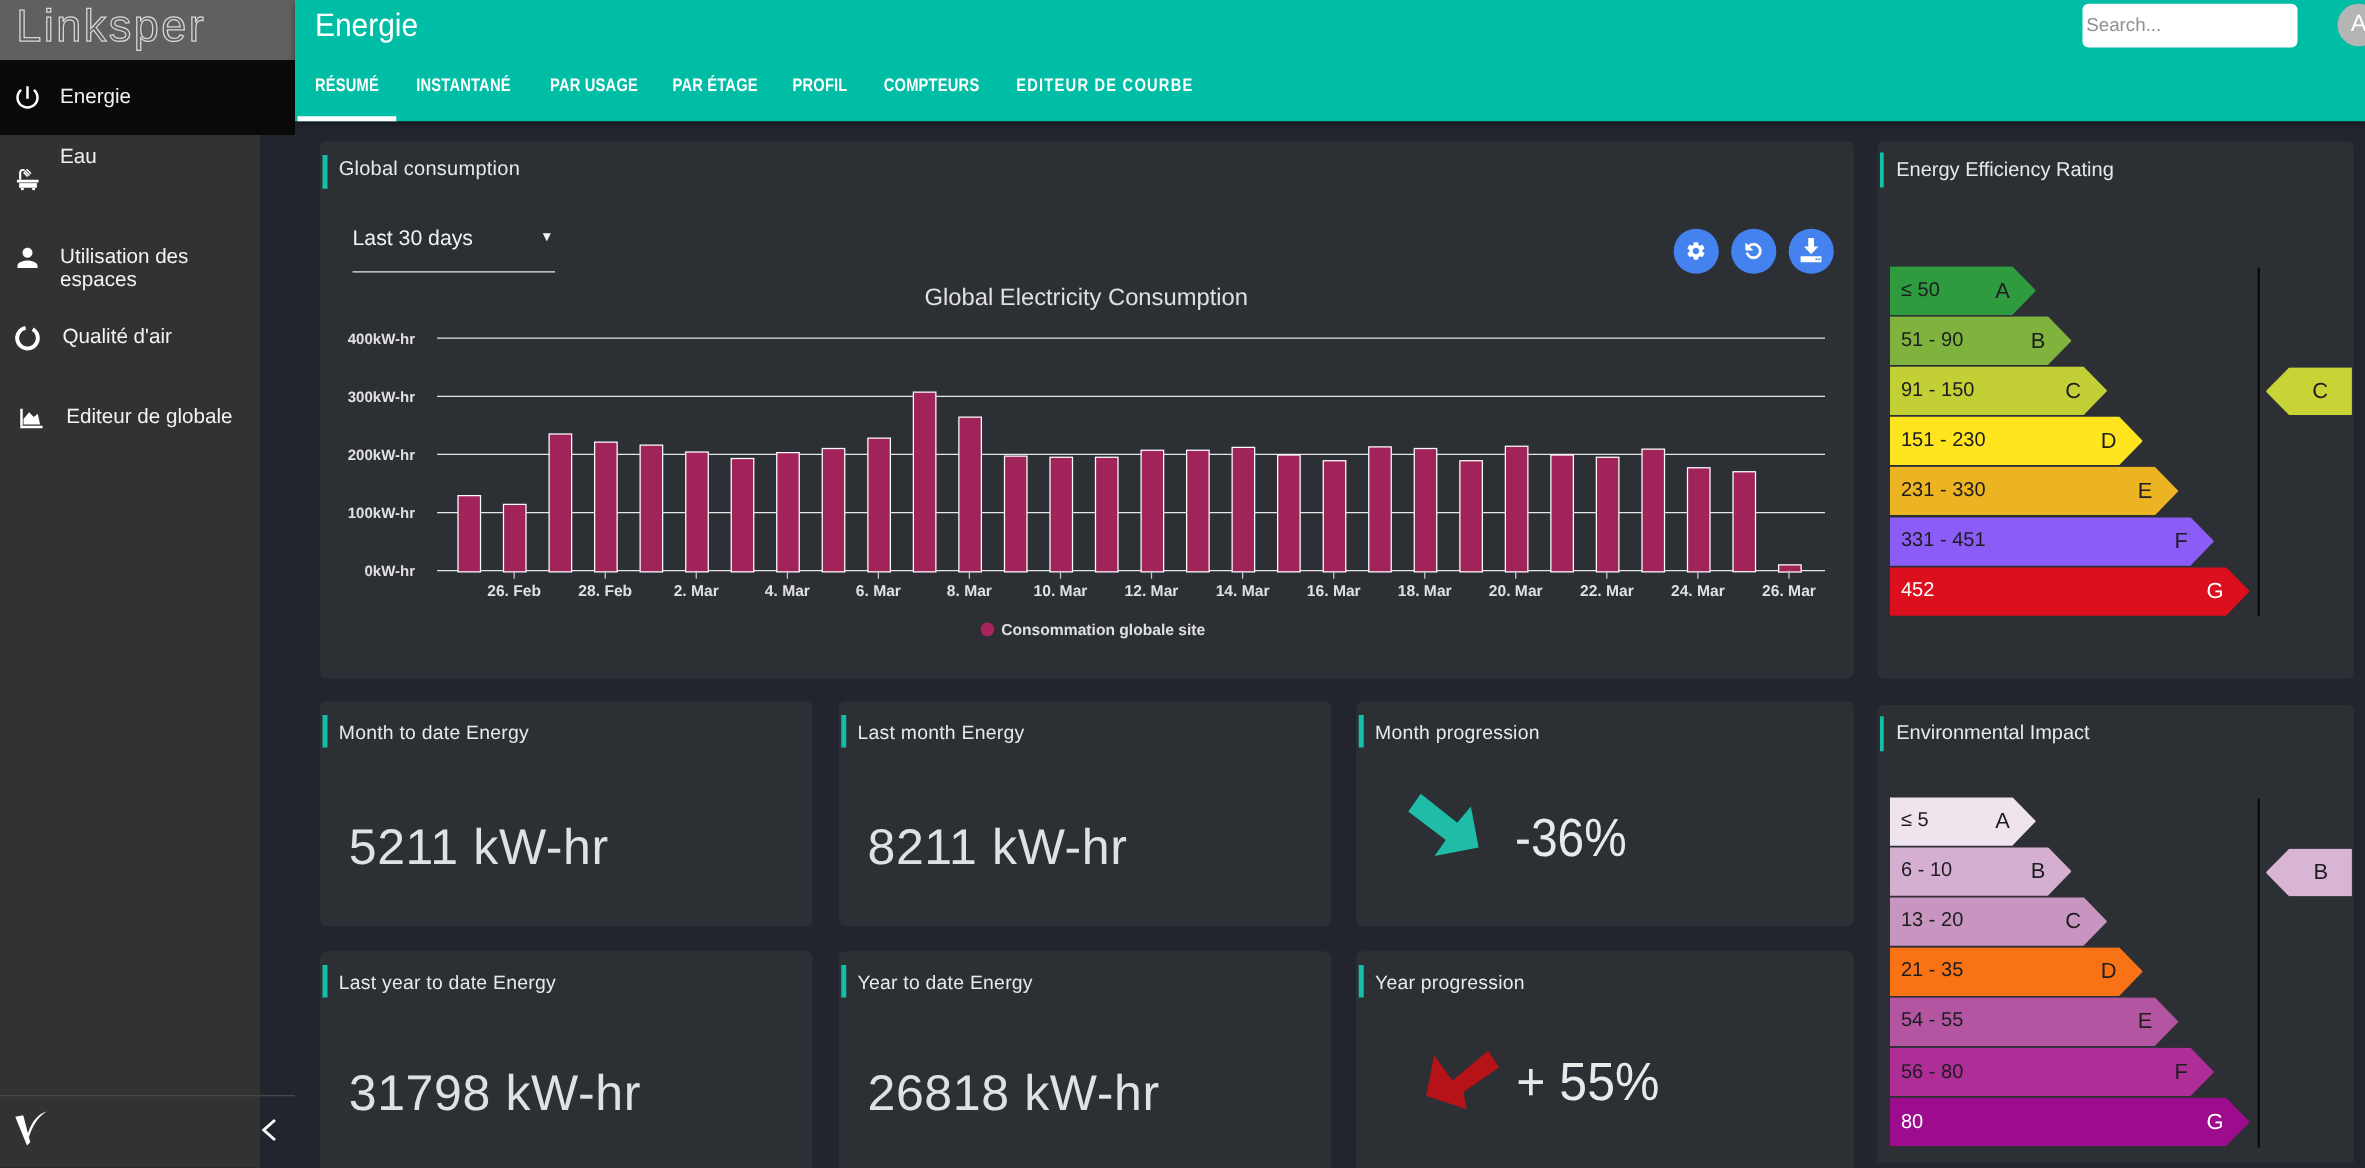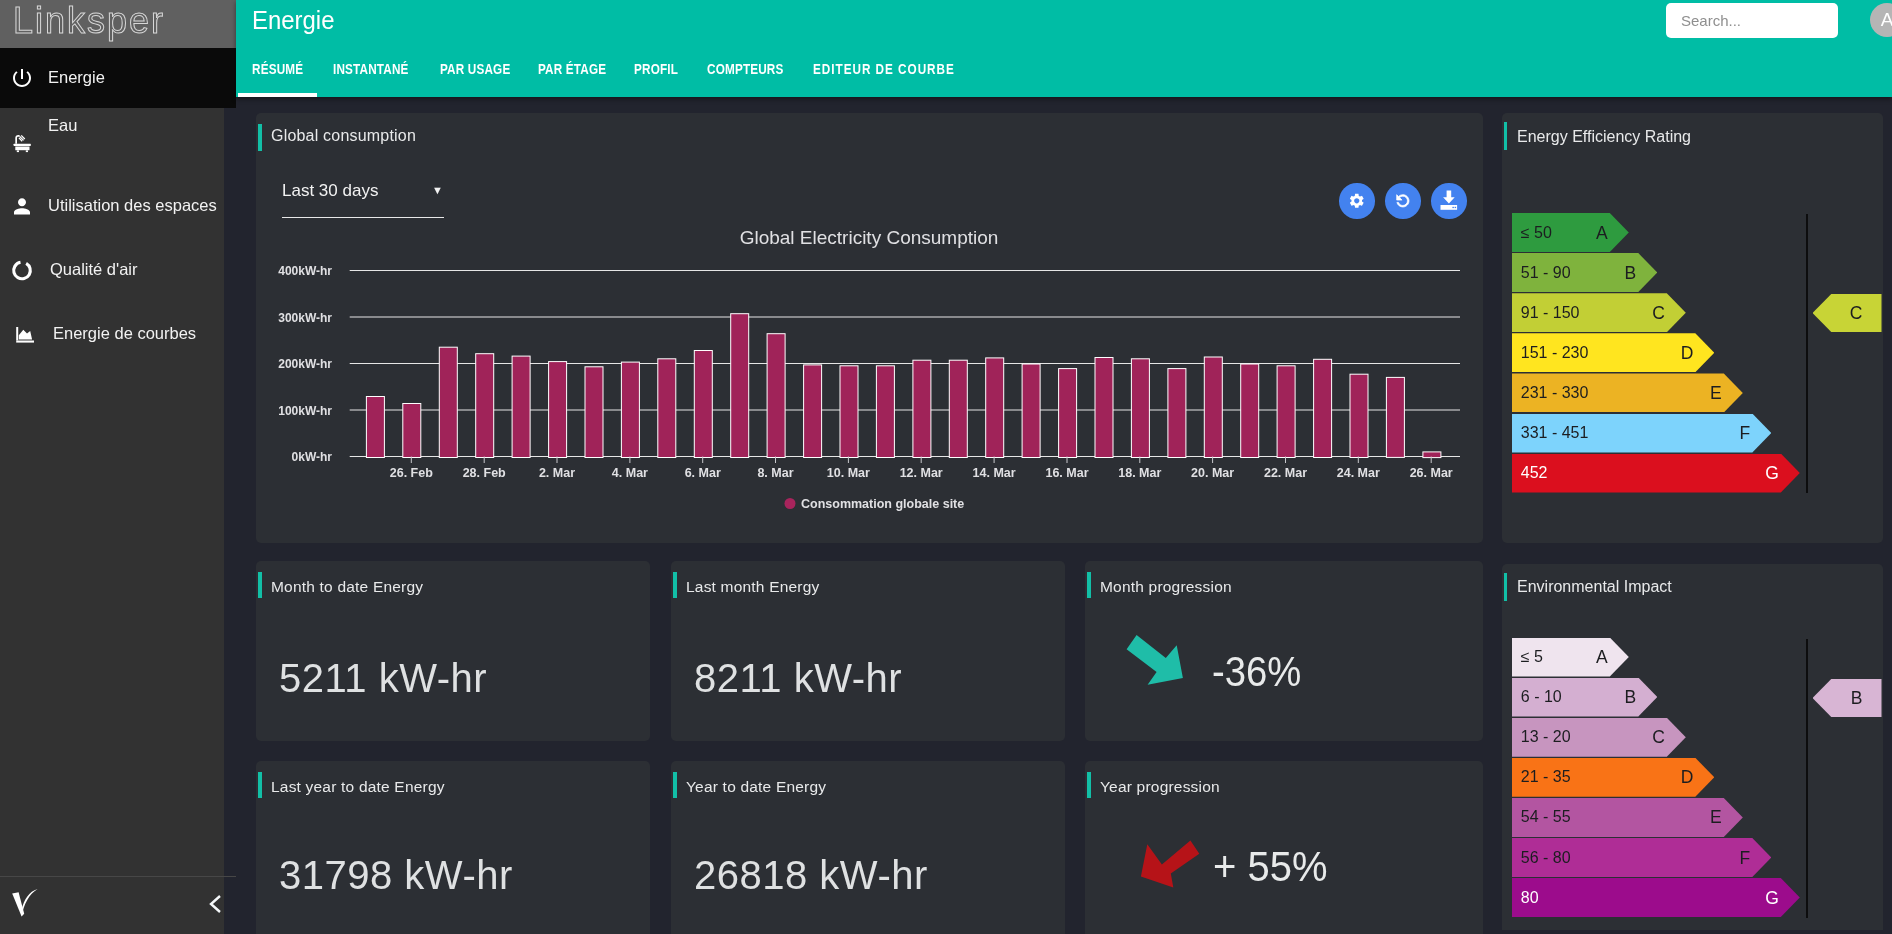--- a/index.html
+++ b/index.html
@@ -9,21 +9,21 @@
   .accent { position:absolute; left:2px; top:11px; width:3.5px; height:27px; background:#12bfa7; }
   .ctitle { position:absolute; left:15px; top:14px; font-size:16px; color:#e8e9ea; letter-spacing:0.2px; }
   .bignum { position:absolute; left:23px; top:95px; font-size:40px; color:#dfe1e2; letter-spacing:0.5px; }
   .rrow { position:absolute; display:block; }
   .rlabel { position:absolute; left:9px; top:50%; transform:translateY(-50%); font-size:16px; color:#1c1d20; }
   .rletter { position:absolute; top:50%; transform:translateY(-50%); font-size:17.5px; color:#1c1d20; }
 </style>
 </head>
 <body>
 
-<div class="abs" style="left:0;top:0;width:224px;height:934px;background:#323232;">
+<div class="abs" style="left:0;top:0;width:208px;height:934px;background:#323232;">
   <div class="abs" style="left:0;top:0;width:236px;height:48px;background:#606060;">
     <svg class="abs" style="left:9px;top:0;" width="220" height="48" viewBox="0 0 220 48">
         <text x="4" y="33" font-family="Liberation Sans, sans-serif" font-size="36" letter-spacing="2" fill="none" stroke="#d7d7d7" stroke-width="1">Linksper</text>
       </svg>
   </div>
 
   <div class="abs" style="left:0;top:48px;width:236px;height:60px;background:#0a0a0a;"></div>
 
   <div class="abs" style="left:10px;top:66px;width:24px;height:24px;">
     <svg width="24" height="24" viewBox="0 0 24 24">
@@ -62,21 +62,21 @@
   </div>
   <div class="abs" style="left:50px;top:260px;font-size:16.5px;color:#f2f2f2;">Qualité d'air</div>
 
   <div class="abs" style="left:12px;top:322px;width:25px;height:24px;">
     <svg width="25" height="24" viewBox="0 0 25 24" fill="#ffffff">
       <path d="M4.2 5h2v13.5h-2z"></path>
       <path d="M4.2 18.5h17.8v2.1H4.2z"></path>
       <path d="M6.8 17.6v-4.4l4.5-5.4 3.7 3.7 3.2-2.6 1.9 8.7z"></path>
     </svg>
   </div>
-  <div class="abs" style="left:53px;top:324px;font-size:16.5px;color:#f2f2f2;">Energie de courbes</div>
+  <div class="abs" style="left:53px;top:324px;font-size:16.5px;color:#f2f2f2;">Editeur de globale</div>
 
   <div class="abs" style="left:0;top:876px;width:236px;height:1px;background:#474747;"></div>
   <div class="abs" style="left:12px;top:889px;width:27px;height:29px;">
     <svg width="27" height="29" viewBox="0 0 27 29" fill="#ffffff">
       <path d="M0.2 4.4 L6.6 3.2 L12.2 24.8 L9.6 27.4 Z"></path>
       <path d="M9.6 27.4 C11.8 15.5 16.8 5.2 25.6 0 C17.0 2.6 12.2 10.2 9.4 21.2 Z"></path>
     </svg>
   </div>
   <div class="abs" style="left:206px;top:893px;width:20px;height:22px;">
     <svg width="20" height="22" viewBox="0 0 20 22">
@@ -89,21 +89,21 @@
   <div class="abs" style="left:16px;top:5px;font-size:26px;color:#ffffff;transform:scaleX(0.92);transform-origin:left top;">Energie</div>
   <div class="abs" style="left:16.3px;top:61px;font-size:14.5px;font-weight:bold;color:#ffffff;letter-spacing:0.2px;transform:scaleX(0.81);transform-origin:left top;">RÉSUMÉ</div>
   <div class="abs" style="left:97.3px;top:61px;font-size:14.5px;font-weight:bold;color:#ffffff;letter-spacing:0.2px;transform:scaleX(0.81);transform-origin:left top;">INSTANTANÉ</div>
   <div class="abs" style="left:204px;top:61px;font-size:14.5px;font-weight:bold;color:#ffffff;letter-spacing:0.2px;transform:scaleX(0.81);transform-origin:left top;">PAR USAGE</div>
   <div class="abs" style="left:302px;top:61px;font-size:14.5px;font-weight:bold;color:#ffffff;letter-spacing:0.2px;transform:scaleX(0.81);transform-origin:left top;">PAR ÉTAGE</div>
   <div class="abs" style="left:398px;top:61px;font-size:14.5px;font-weight:bold;color:#ffffff;letter-spacing:0.2px;transform:scaleX(0.81);transform-origin:left top;">PROFIL</div>
   <div class="abs" style="left:471px;top:61px;font-size:14.5px;font-weight:bold;color:#ffffff;letter-spacing:0.2px;transform:scaleX(0.81);transform-origin:left top;">COMPTEURS</div>
   <div class="abs" style="left:577px;top:61px;font-size:14.5px;font-weight:bold;color:#ffffff;letter-spacing:1.2px;transform:scaleX(0.81);transform-origin:left top;">EDITEUR DE COURBE</div>
   <div class="abs" style="left:2px;top:93px;width:79px;height:3.5px;background:#ffffff;"></div>
   <div class="abs" style="left:1430px;top:3px;width:172px;height:35px;background:#ffffff;border-radius:5px;">
-    <div class="abs" style="left:15px;top:9px;font-size:15px;color:#8f8f8f;">Search...</div>
+    <div class="abs" style="left:3px;top:9px;font-size:15px;color:#8f8f8f;">Search...</div>
   </div>
   <div class="abs" style="left:1634px;top:3px;width:34px;height:34px;border-radius:50%;background:#b5b5b5;text-align:center;line-height:34px;font-size:19px;color:#ffffff;">A</div>
 </div>
 
 <div class="card" style="left:256px;top:113px;width:1227px;height:430px;">
   <div class="accent"></div>
   <div class="ctitle">Global consumption</div>
   <div class="abs" style="left:26px;top:68px;font-size:17px;color:#f2f2f2;">Last 30 days</div>
   <div class="abs" style="left:176px;top:71px;font-size:11px;color:#f2f2f2;">▼</div>
   <div class="abs" style="left:25.8px;top:103.5px;width:162px;height:1.3px;background:#e8e8e8;"></div>
@@ -238,21 +238,21 @@
       <span class="rletter" style="right:21px;color:#1c1d20;">C</span>
     </div>
 <div class="rrow" style="left:9.8px;top:120.3px;width:202.5px;height:39px;background:#ffe51f;clip-path:polygon(0 0, calc(100% - 19px) 0, 100% 50%, calc(100% - 19px) 100%, 0 100%);">
       <span class="rlabel" style="color:#1c1d20;">151 - 230</span>
       <span class="rletter" style="right:21px;color:#1c1d20;">D</span>
     </div>
 <div class="rrow" style="left:9.8px;top:160.4px;width:231px;height:39px;background:#ecb323;clip-path:polygon(0 0, calc(100% - 19px) 0, 100% 50%, calc(100% - 19px) 100%, 0 100%);">
       <span class="rlabel" style="color:#1c1d20;">231 - 330</span>
       <span class="rletter" style="right:21px;color:#1c1d20;">E</span>
     </div>
-<div class="rrow" style="left:9.8px;top:200.5px;width:259.5px;height:39px;background:#7dd3fc;clip-path:polygon(0 0, calc(100% - 19px) 0, 100% 50%, calc(100% - 19px) 100%, 0 100%);">
+<div class="rrow" style="left:9.8px;top:200.5px;width:259.5px;height:39px;background:#8b5cf6;clip-path:polygon(0 0, calc(100% - 19px) 0, 100% 50%, calc(100% - 19px) 100%, 0 100%);">
       <span class="rlabel" style="color:#1c1d20;">331 - 451</span>
       <span class="rletter" style="right:21px;color:#1c1d20;">F</span>
     </div>
 <div class="rrow" style="left:9.8px;top:240.6px;width:288px;height:39px;background:#db0f1e;clip-path:polygon(0 0, calc(100% - 19px) 0, 100% 50%, calc(100% - 19px) 100%, 0 100%);">
       <span class="rlabel" style="color:#ffffff;">452</span>
       <span class="rletter" style="right:21px;color:#ffffff;">G</span>
     </div>
     <div class="abs" style="left:304px;top:0.5px;width:1.5px;height:279px;background:#0d0d0e;"></div>
     <div class="abs" style="left:310.5px;top:80.8px;width:69px;height:38.5px;background:#c8d436;clip-path:polygon(0 50%, 19px 0, 100% 0, 100% 100%, 19px 100%);">
       <span class="rletter" style="right:19px;color:#1c1d20;">C</span>

